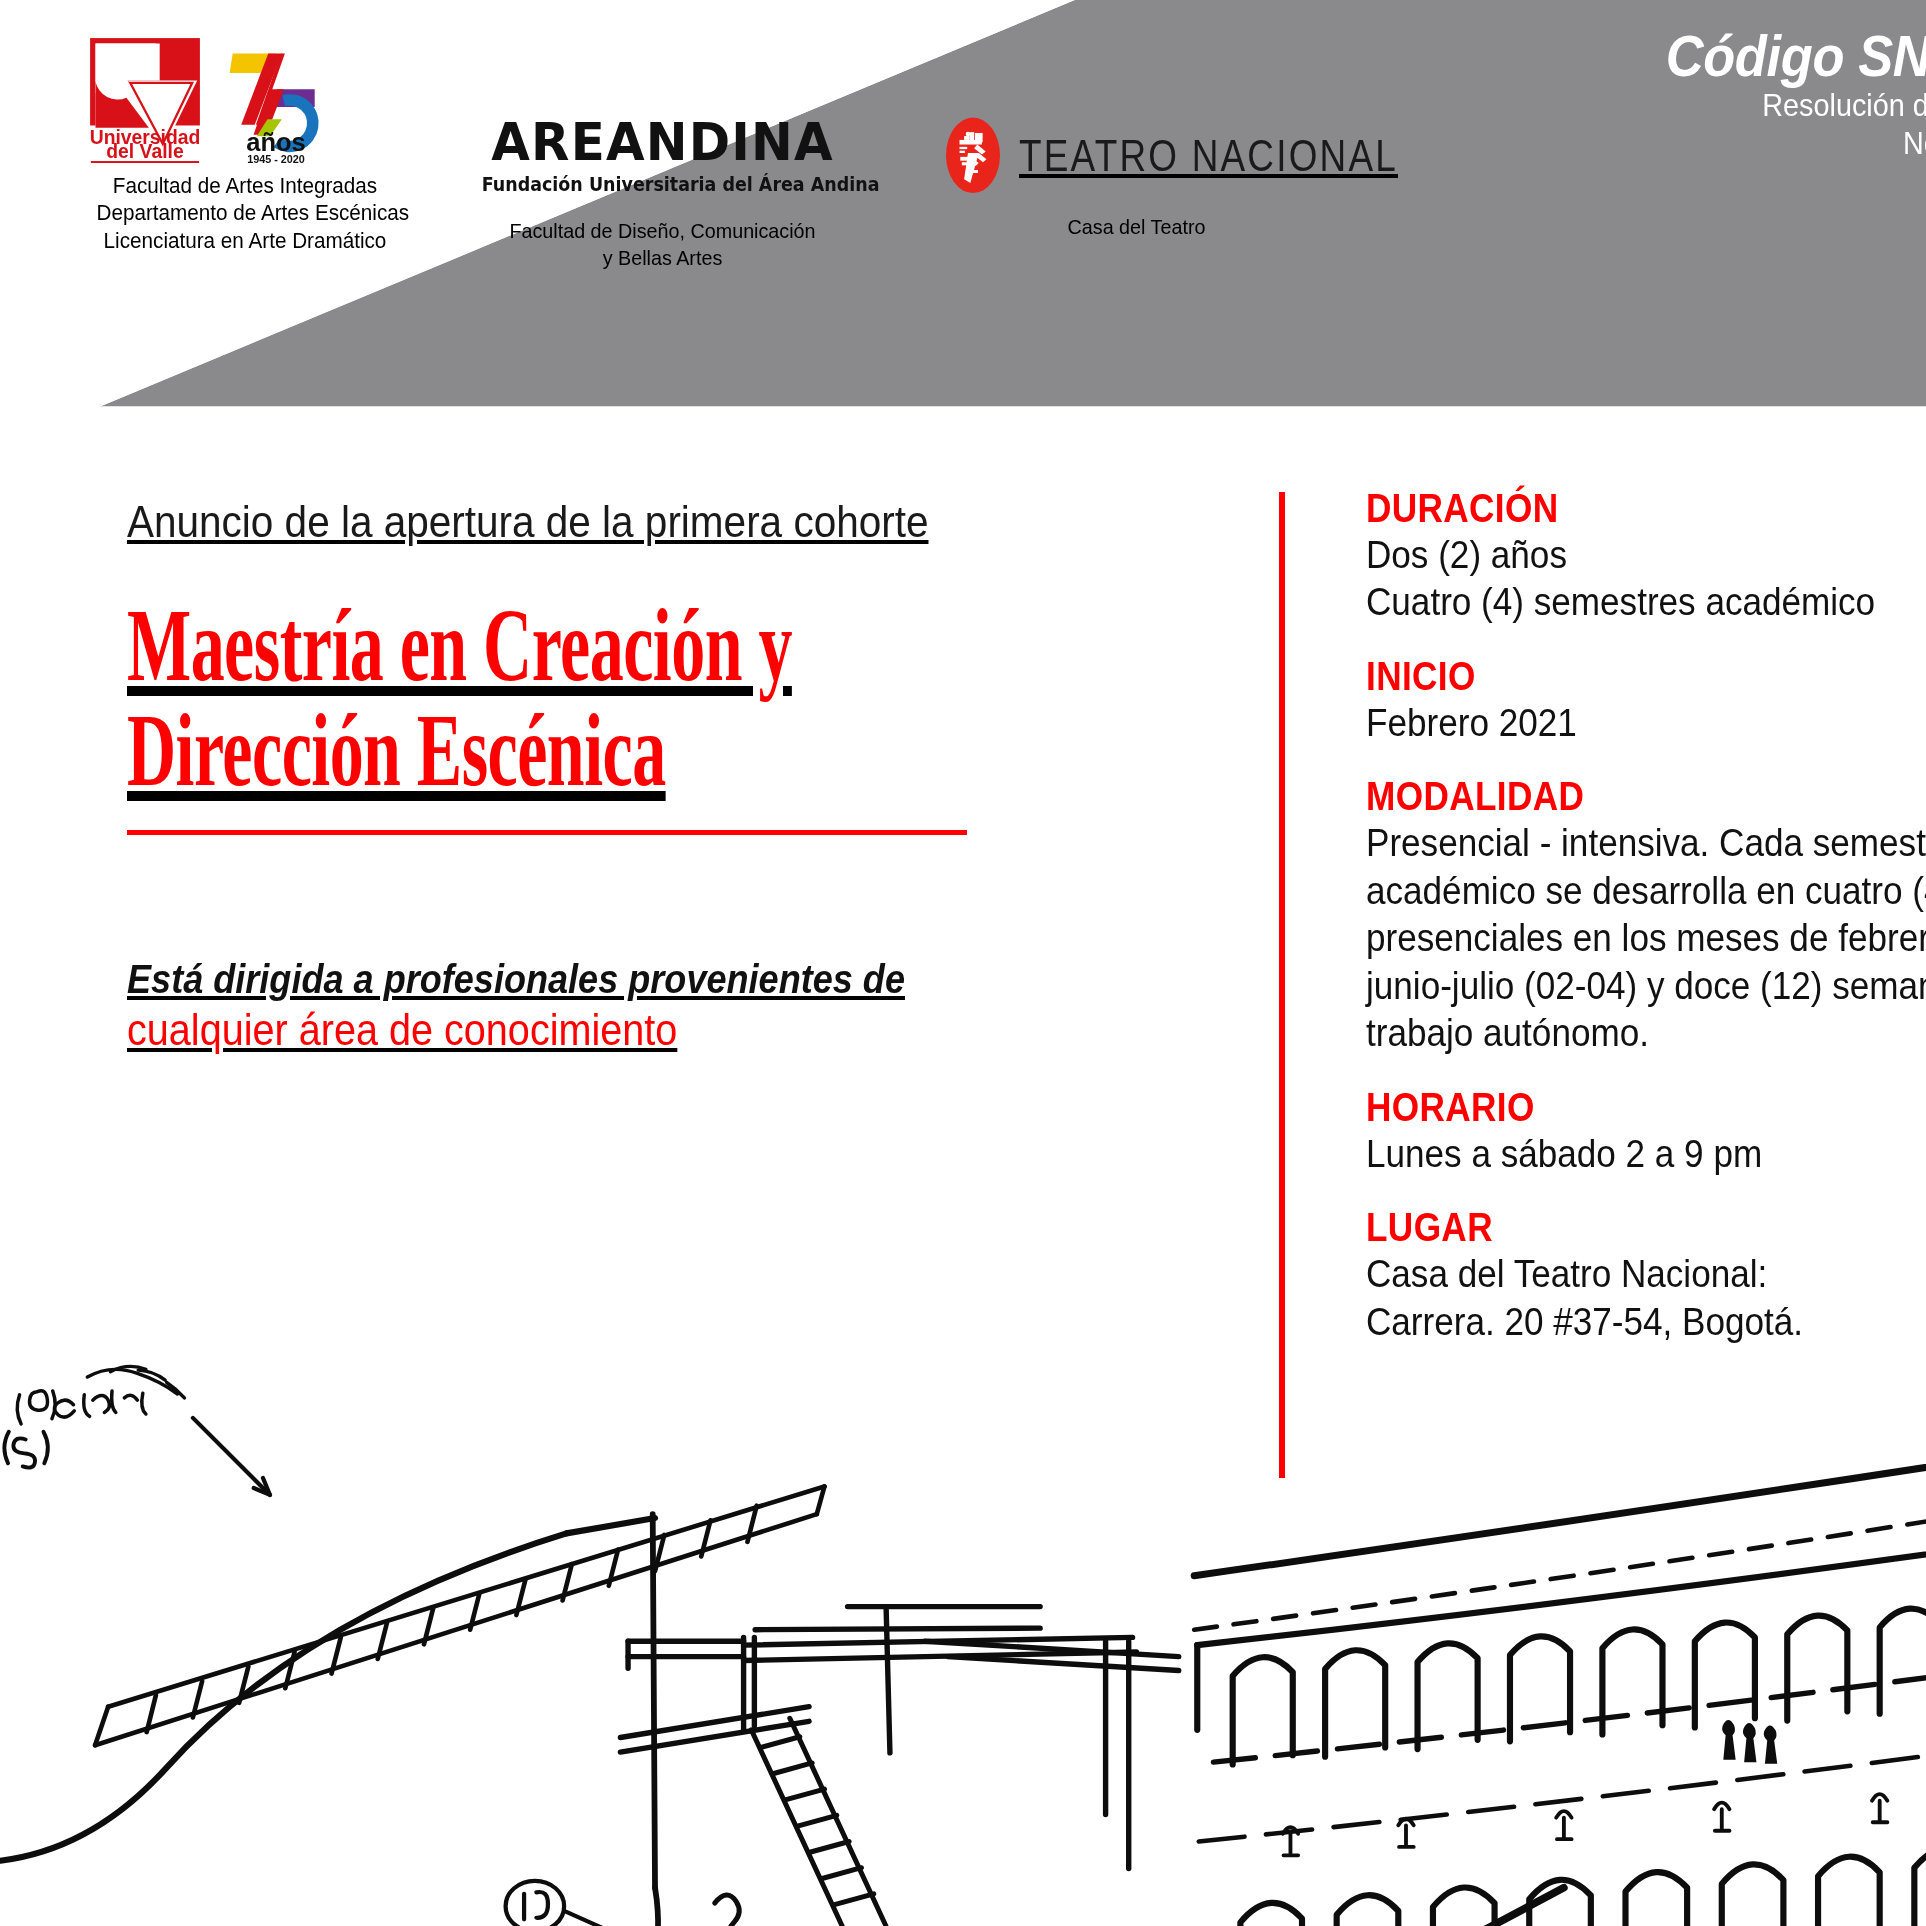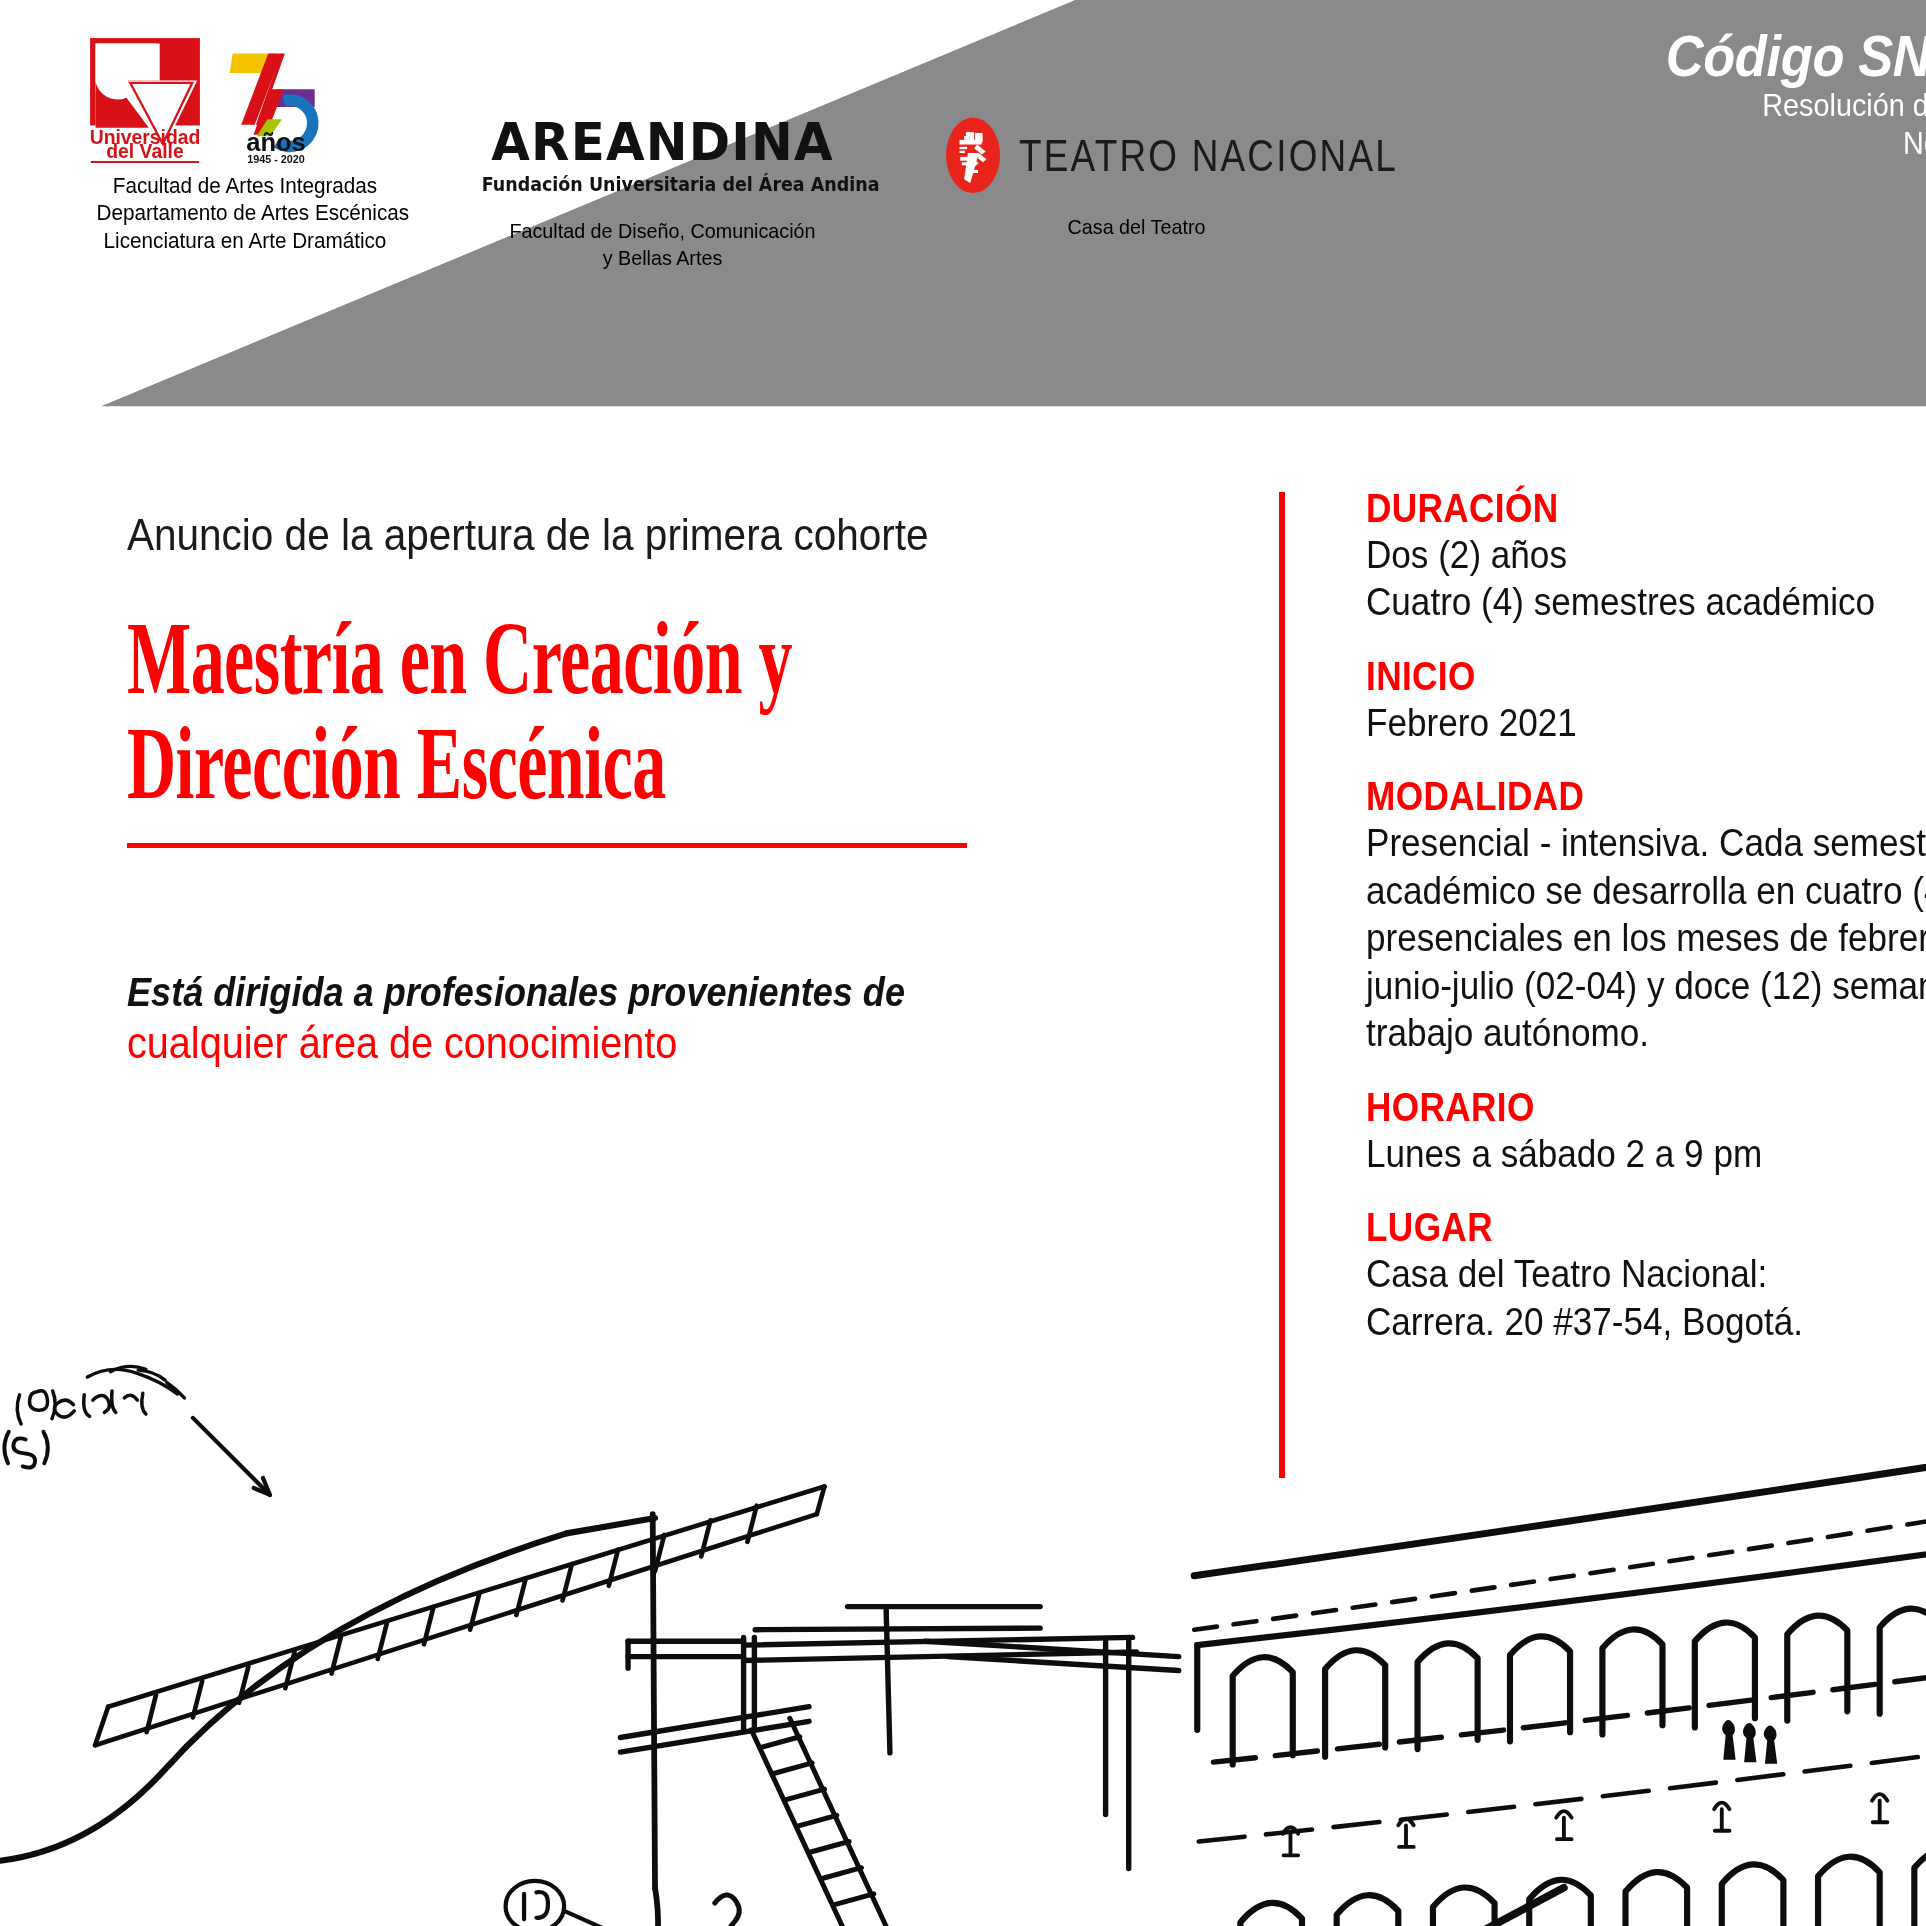--- a/index.html
+++ b/index.html
@@ -128,20 +128,21 @@
   .teatro-lockup {
     position: absolute;
     left: 944px;
     top: 116px;
     width: 462px;
   }
   .teatro-row {
     display: flex;
     align-items: center;
     gap: 17px;
+    text-decoration: underline;
   }
   .teatro-mark { width: 58px; height: 79px; flex: 0 0 auto; }
   .teatro-word {
     font-family: "Liberation Sans Narrow", "Liberation Sans", sans-serif;
     font-size: 45px;
     letter-spacing: 2.7px;
     color: #1a1a1a;
     transform: scaleX(0.82);
     transform-origin: left center;
     white-space: nowrap;
@@ -154,22 +155,23 @@
     font-size: 21px;
     color: #000;
     transform: scaleX(0.94);
     white-space: nowrap;
   }
 
   
   .left-col {
     position: absolute;
     left: 127px;
-    top: 510px;
+    top: 497px;
     width: 1109px;
+    text-decoration: underline;
   }
   .kicker {
     font-family: "Liberation Sans Narrow", "Liberation Sans", sans-serif;
     font-size: 45px;
     color: #1a1a1a;
     line-height: 1.1;
     transform: scaleX(0.90);
     transform-origin: left top;
     white-space: nowrap;
   }

